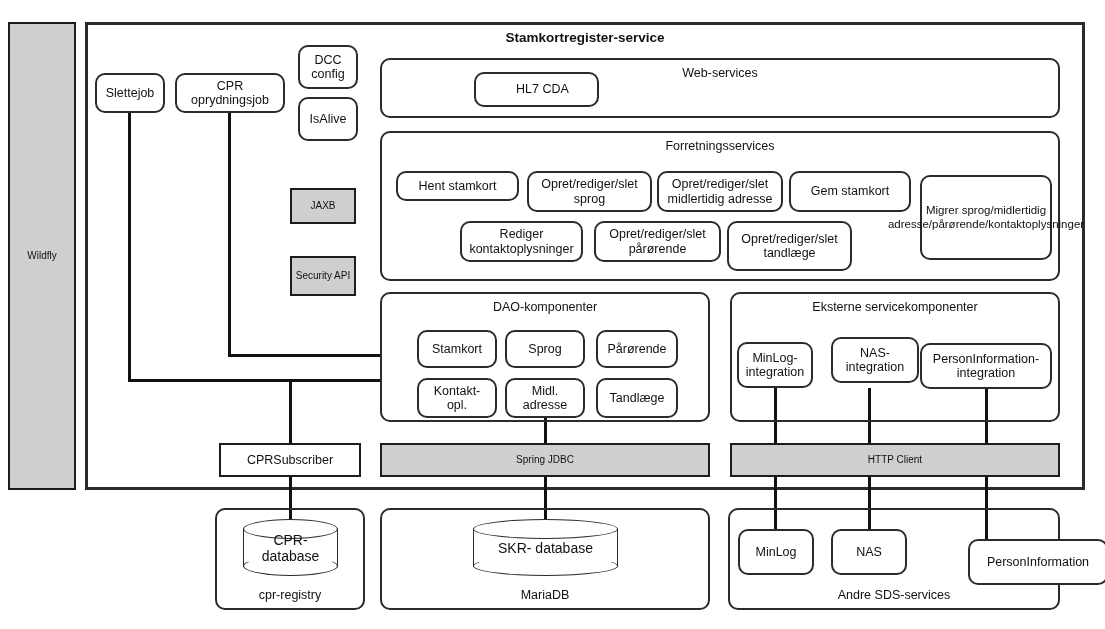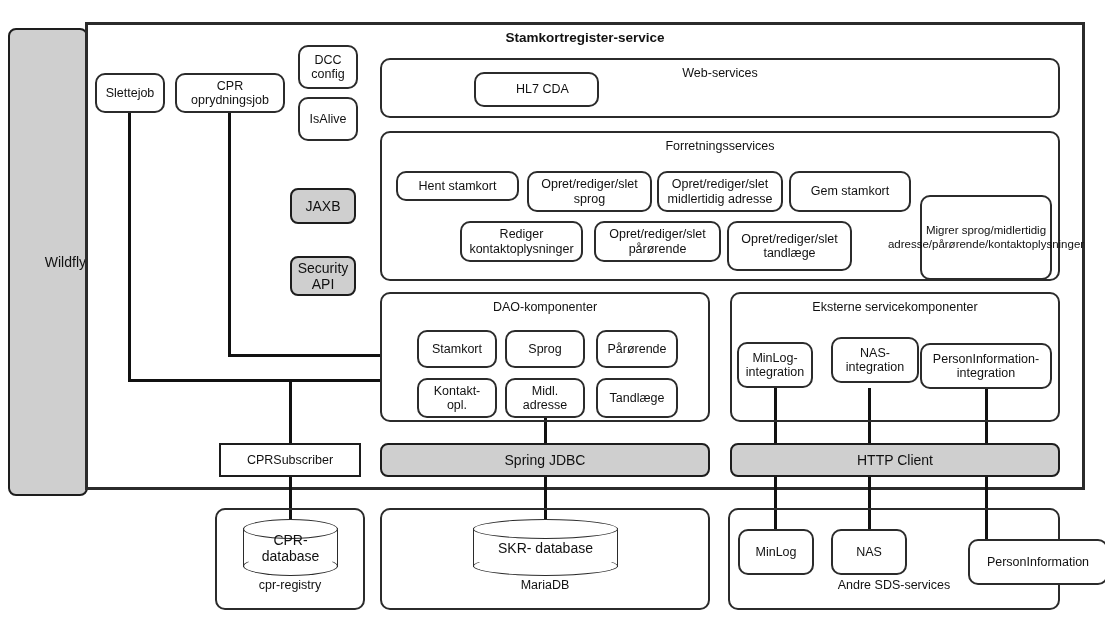--- a/index.html
+++ b/index.html
@@ -10,40 +10,40 @@
   .abs{position:absolute;box-sizing:border-box;}
 
   
   .node{
     border:2px solid #2b2b2b;border-radius:10px;background:#ffffff;
     display:flex;align-items:center;justify-content:center;text-align:center;
     font-size:12.5px;color:#111;line-height:1.15;padding:2px 3px;
   }
   
   .grey{
-    border:2px solid #1d1d1d;background:#cfcfcf;border-radius:8px;
+    border:2px solid #1d1d1d;background:#cfcfcf;border-radius:0;
     display:flex;align-items:center;justify-content:center;text-align:center;
-    font-size:14px;color:#111;line-height:1.15;
+    font-size:10px;color:#111;line-height:1.15;
   }
   
   .sq{
     border:2px solid #1d1d1d;background:#ffffff;border-radius:0;
     display:flex;align-items:center;justify-content:center;text-align:center;
     font-size:12.5px;color:#111;line-height:1.15;
   }
   
   .group{
     border:2px solid #2b2b2b;border-radius:10px;background:transparent;
   }
   .group-label{
     position:absolute;left:0;right:0;top:6px;text-align:center;
     font-size:12.5px;color:#111;
   }
   .group-label-bottom{
-    position:absolute;left:0;right:0;bottom:16px;text-align:center;
+    position:absolute;left:0;right:0;bottom:6px;text-align:center;
     font-size:12.5px;color:#111;
   }
   
   .frame{border:3px solid #2b2b2b;background:transparent;border-radius:0;}
   .title{
     position:absolute;font-weight:bold;font-size:13.5px;color:#111;
     text-align:center;
   }
   
   .ln{position:absolute;background:#111;}
@@ -69,21 +69,21 @@
   .cyl .txt{
     position:absolute;left:0;right:0;top:50%;transform:translateY(-50%);
     text-align:center;font-size:14px;color:#111;line-height:1.15;
   }
 </style>
 </head>
 <body>
 
 <div id="canvas">
 
-  <div class="abs grey" style="left:8px;top:28px;width:80px;height:468px;justify-content:flex-end;">
+  <div class="abs grey" style="left:8px;top:22px;width:68px;height:468px;">
     <span>Wildfly</span>
   </div>
 
   <div class="abs frame" style="left:85px;top:22px;width:1000px;height:468px;"></div>
 
   <div class="title" style="left:85px;top:30px;width:1000px;">Stamkortregister-service</div>
 
   <div class="abs ln lnv" style="left:128px;top:113px;height:268px;"></div>
 
   <div class="abs ln lnh" style="left:128px;top:379px;width:254px;"></div>
@@ -150,21 +150,21 @@
   <div class="abs node" style="left:460px;top:221px;width:123px;height:41px;">
     <span>Rediger kontaktoplysninger</span>
   </div>
   <div class="abs node" style="left:594px;top:221px;width:127px;height:41px;">
     <span>Opret/rediger/slet pårørende</span>
   </div>
   <div class="abs node" style="left:727px;top:221px;width:125px;height:50px;">
     <span>Opret/rediger/slet tandlæge</span>
   </div>
 
-  <div class="abs node" style="left:920px;top:175px;width:132px;height:85px;font-size:11.5px;margin-top:20px;">
+  <div class="abs node" style="left:920px;top:175px;width:132px;height:85px;font-size:11.5px;">
     <span>Migrer sprog/midlertidig adresse/pårørende/kontaktoplysninger</span>
   </div>
 
   <div class="abs group" style="left:380px;top:292px;width:330px;height:130px;">
     <div class="group-label">DAO-komponenter</div>
   </div>
 
   <div class="abs node" style="left:417px;top:330px;width:80px;height:38px;">
     <span>Stamkort</span>
   </div>

